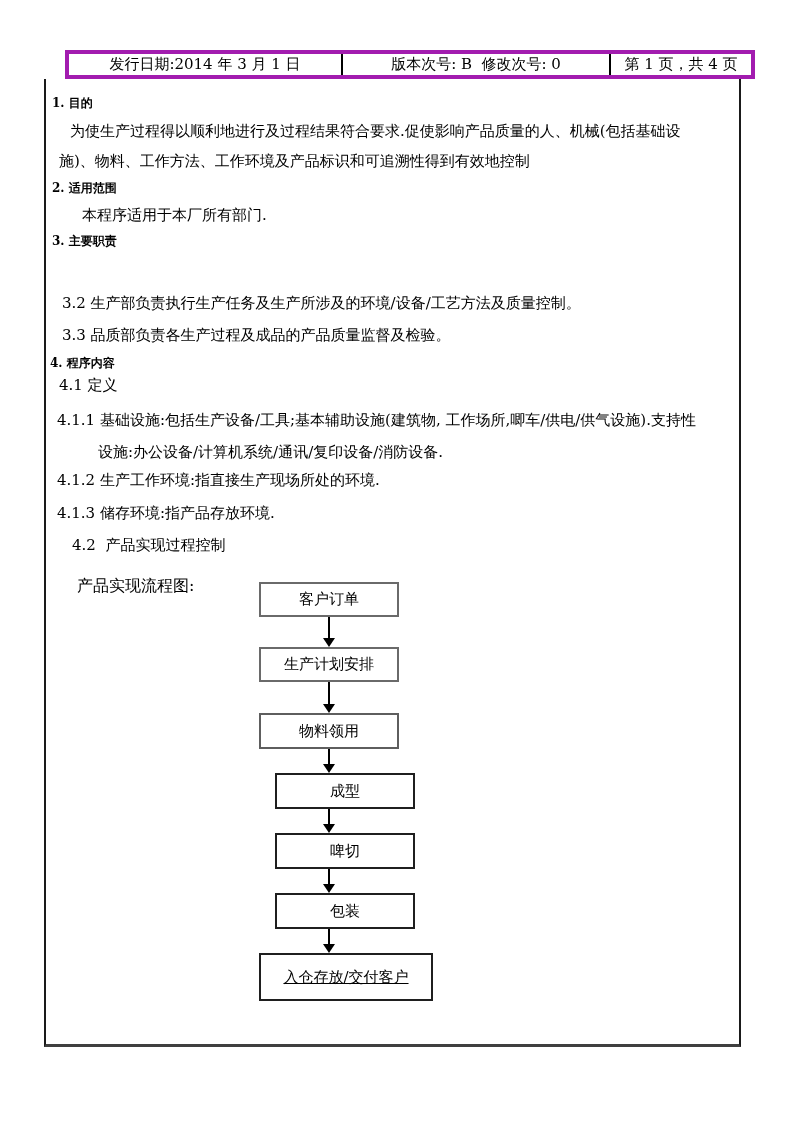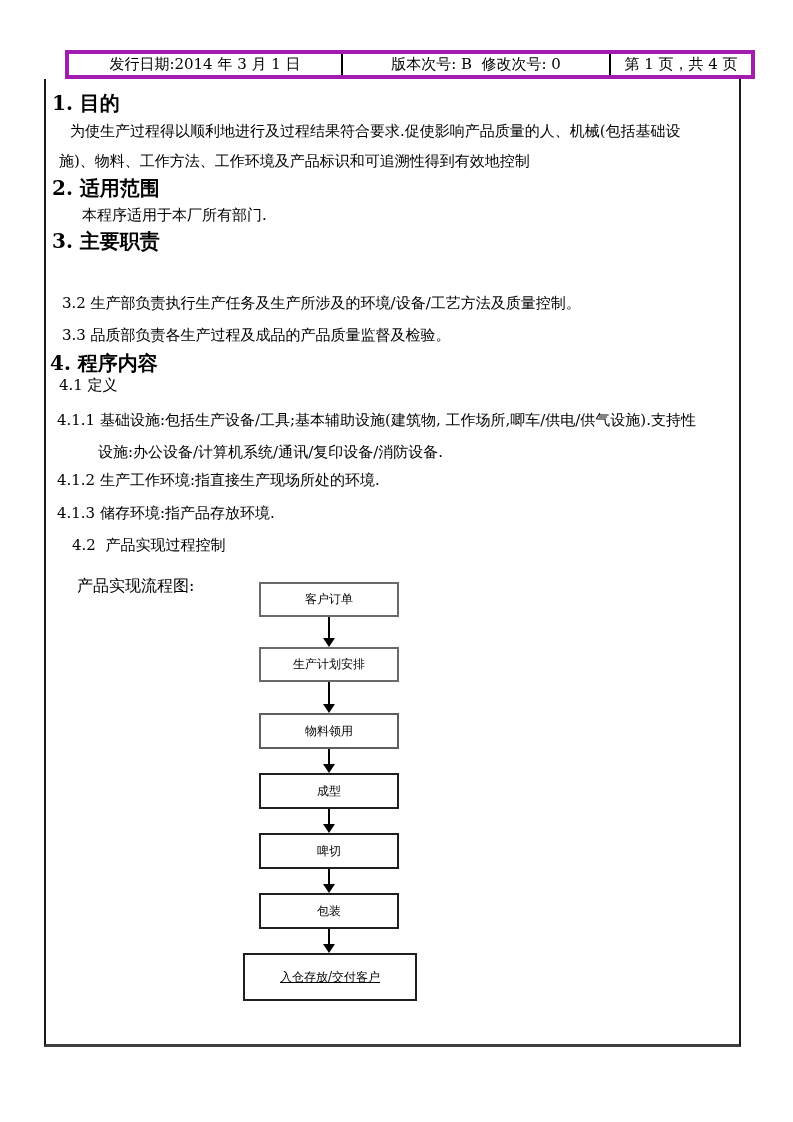--- a/index.html
+++ b/index.html
@@ -38,34 +38,34 @@
     border-bottom: 3px solid #3f3f3f;
     background: #fff;
   }
 
   .line {
     position: absolute;
     font-size: 15px;
     white-space: pre;
     line-height: 20px;
   }
-  .heading { font-weight: bold; font-size: 20px; }
+  .heading { font-weight: bold; font-size: 12px; }
 
   
   .flow-label { position: absolute; left: 31px; top: 497px; font-size: 16px; white-space: pre; }
 
   .flow-box {
     position: absolute;
     left: 213px; width: 140px; height: 35px;
     border: 2px solid #555;
     display: flex; align-items: center; justify-content: center;
-    font-size: 12px; white-space: pre;
+    font-size: 15px; white-space: pre;
     background: #fff;
   }
-  .flow-box.dark { border-color: #1f1f1f; }
+  .flow-box.dark { border-color: #1f1f1f; margin-left: 16px; }
   .fb-1 { top: 503px; border-color: #6a6a6a; }
   .fb-2 { top: 568px; border-color: #6a6a6a; }
   .fb-3 { top: 634px; height: 36px; border-color: #5e5e5e; }
   .fb-4 { top: 694px; height: 36px; }
   .fb-5 { top: 754px; height: 36px; }
   .fb-6 { top: 814px; height: 36px; }
   .fb-7 { top: 874px; left: 197px; width: 174px; height: 48px; text-decoration: underline; }
 
   .arrow { position: absolute; left: 277px; width: 12px; }
   .arrow::before {

